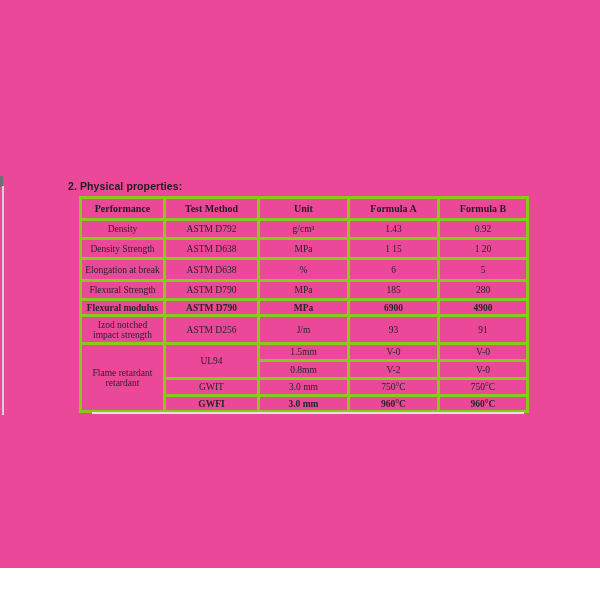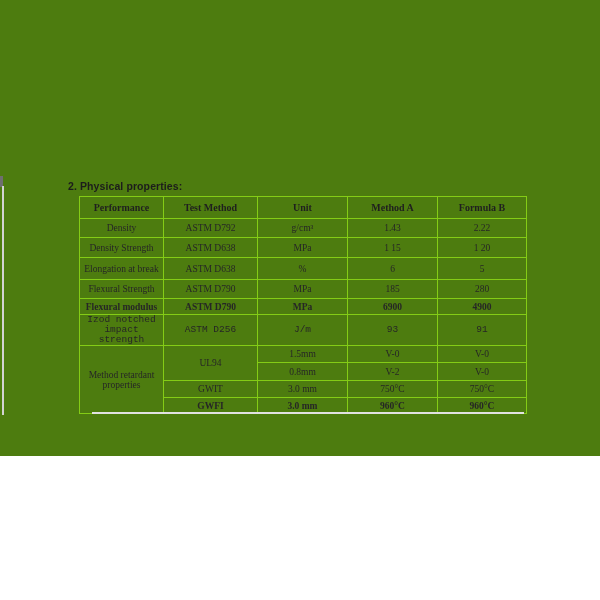--- a/index.html
+++ b/index.html
@@ -1,20 +1,20 @@
 <!DOCTYPE html>
 <html><head>
 <meta charset="utf-8">
 <style>
   html, body { margin: 0; padding: 0; background: #ffffff; }
   .viewport {
     position: relative;
     width: 600px;
-    height: 456px;
-    background: #4d7c0f;
+    height: 568px;
+    background: #ec4899;
     overflow: hidden;
     font-family: "Liberation Serif", serif;
   }
   .page-title {
     position: absolute;
     left: 68px;
     top: 180px;
     font-family: "Liberation Sans", sans-serif;
     font-weight: bold;
     font-size: 10.5px;
@@ -27,21 +27,21 @@
     position: absolute;
     left: 79px;
     top: 196px;
     width: 447px;
     border-collapse: collapse;
     table-layout: fixed;
     font-family: "Liberation Serif", serif;
     color: #262626;
   }
   table.props th, table.props td {
-    border: 1px solid #84cc16;
+    border: 3px solid #84cc16;
     text-align: center;
     vertical-align: middle;
     padding: 0 3px;
     font-size: 9.5px;
     line-height: 10px;
     overflow: hidden;
   }
   table.props th {
     font-size: 10px;
     font-weight: bold;
@@ -50,21 +50,21 @@
   col.c-performance { width: 84px; }
   col.c-method      { width: 94px; }
   col.c-unit        { width: 90px; }
   col.c-formula-a   { width: 90px; }
   col.c-formula-b   { width: 89px; }
   tr.h-head { height: 22px; }
   tr.h-19 { height: 19px; }
   tr.h-20 { height: 20px; }
   tr.h-22 { height: 22px; margin-top: 48px; }
   tr.h-16 { height: 16px; font-weight: bold; }
-  tr.h-28 { height: 28px; font-family: Liberation Mono, monospace; }
+  tr.h-28 { height: 28px; }
   tr.h-17 { height: 17px; }
   tr.h-18 { height: 18px; }
   .scan-edge-blob {
     position: absolute;
     left: 0px;
     top: 176px;
     width: 3px;
     height: 11px;
     background: #6f6f6f;
   }
@@ -102,31 +102,31 @@
       <col class="c-method">
       <col class="c-unit">
       <col class="c-formula-a">
       <col class="c-formula-b">
     </colgroup>
     <thead>
       <tr class="h-head">
         <th>Performance</th>
         <th>Test Method</th>
         <th>Unit</th>
-        <th>Method A</th>
+        <th>Formula A</th>
         <th>Formula B</th>
       </tr>
     </thead>
     <tbody>
       <tr class="h-19">
         <td>Density</td>
         <td>ASTM D792</td>
         <td>g/cm³</td>
         <td>1.43</td>
-        <td>2.22</td>
+        <td>0.92</td>
       </tr>
       <tr class="h-20">
         <td>Density Strength</td>
         <td>ASTM D638</td>
         <td>MPa</td>
         <td>1 15</td>
         <td>1 20</td>
       </tr>
       <tr class="h-22">
         <td>Elongation at break</td>
@@ -150,21 +150,21 @@
         <td>4900</td>
       </tr>
       <tr class="h-28">
         <td>Izod notched impact strength</td>
         <td>ASTM D256</td>
         <td>J/m</td>
         <td>93</td>
         <td>91</td>
       </tr>
       <tr class="h-17">
-        <td rowspan="4">Method retardant properties</td>
+        <td rowspan="4">Flame retardant retardant</td>
         <td rowspan="2">UL94</td>
         <td>1.5mm</td>
         <td>V-0</td>
         <td>V-0</td>
       </tr>
       <tr class="h-18">
         <td>0.8mm</td>
         <td>V-2</td>
         <td>V-0</td>
       </tr>

